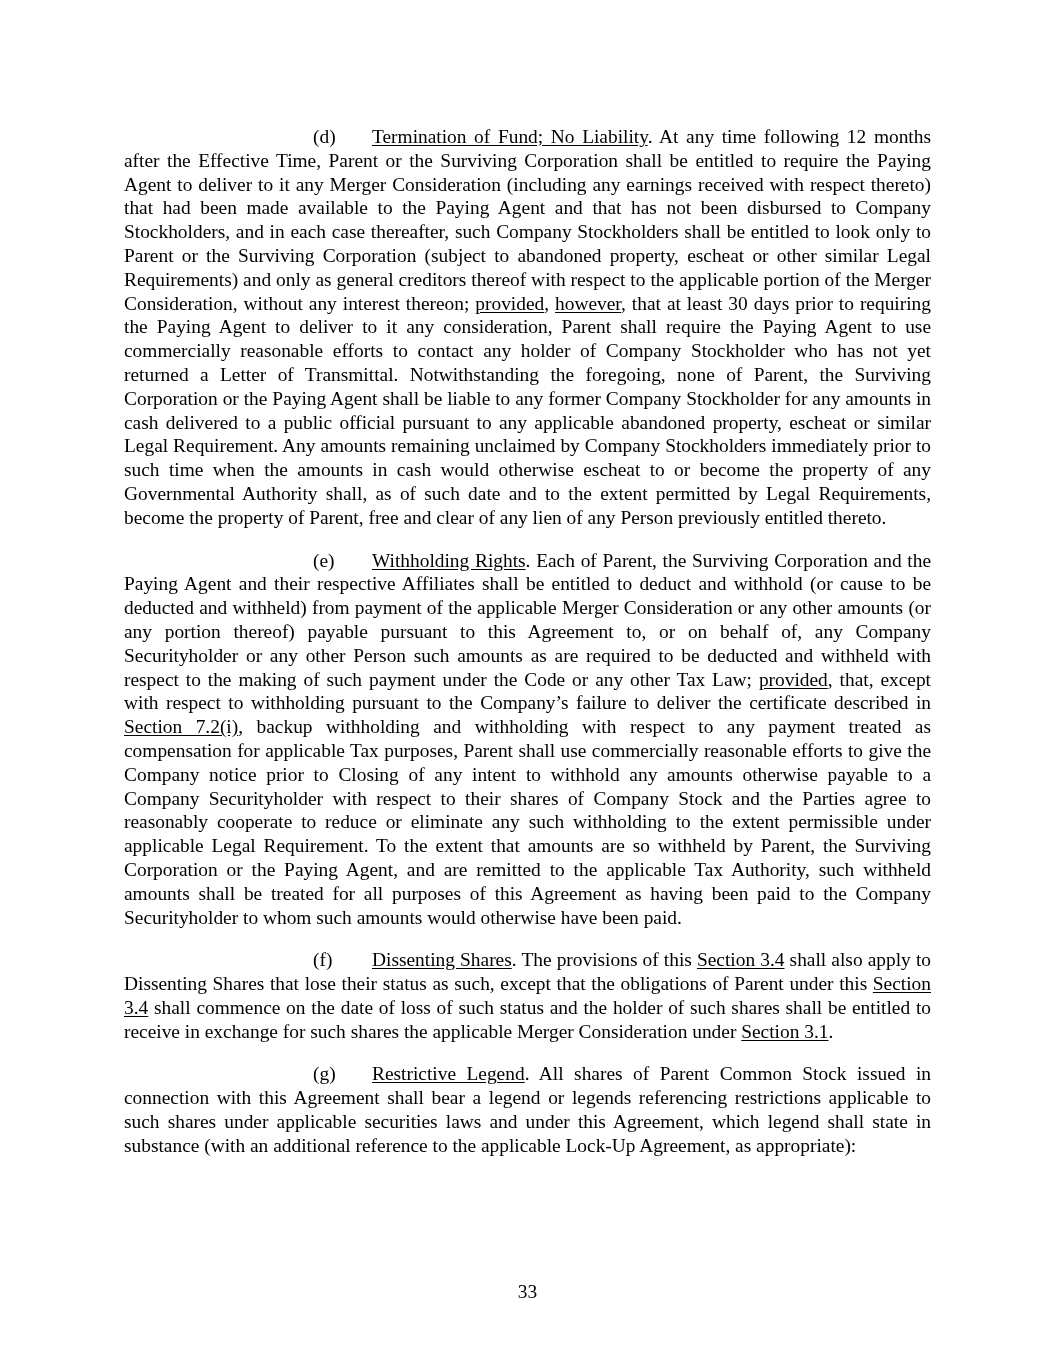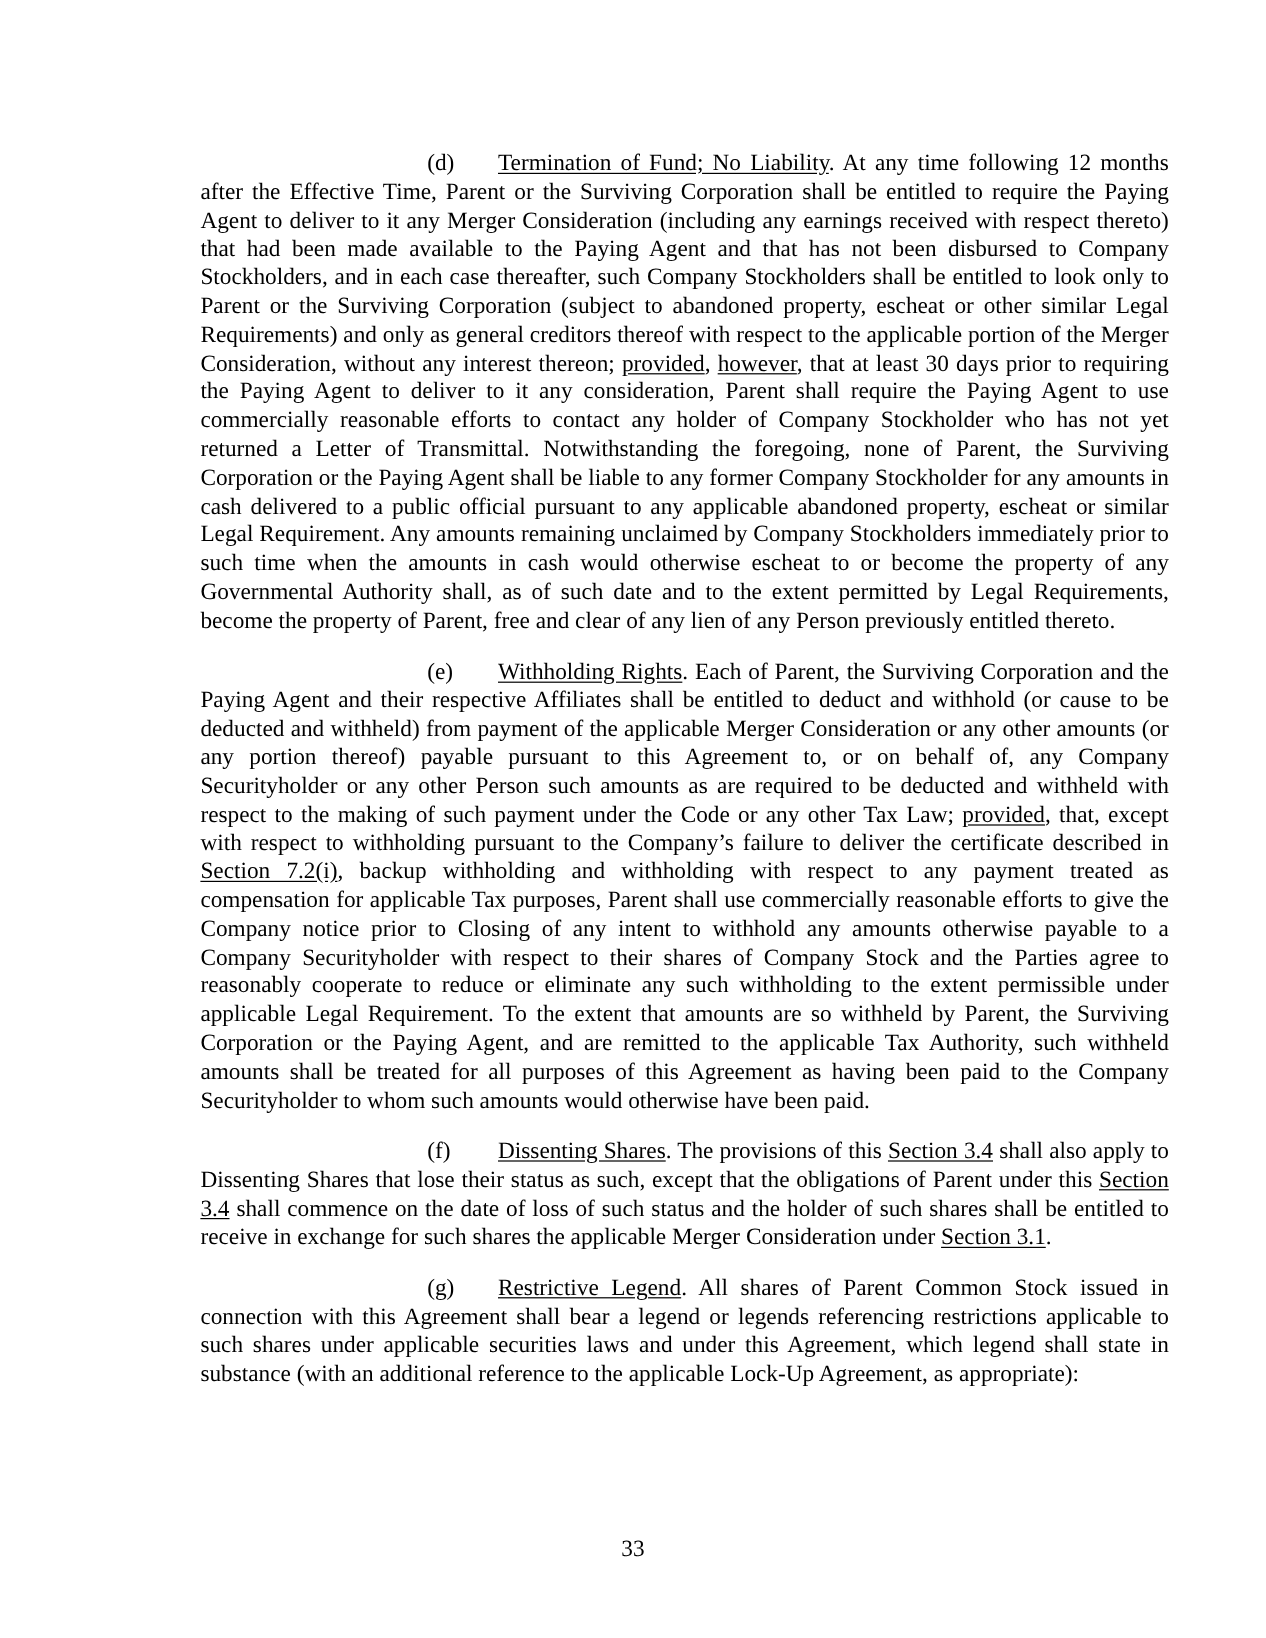--- a/index.html
+++ b/index.html
@@ -1,20 +1,20 @@
 <!DOCTYPE html>
 <html><head>
 <meta charset="utf-8">
 <style>
   html, body { margin: 0; padding: 0; background: #ffffff; }
   body { width: 1055px; height: 1365px; position: relative; overflow: hidden; }
   .page {
     position: absolute; left: 124px; top: 125px; width: 807px;
     font-family: "Liberation Serif", "DejaVu Serif", serif;
-    font-size: 19.4px; line-height: 23.8px; color: #000; margin-left: 43px;
+    font-size: 19.4px; line-height: 23.8px; color: #000;
   }
   .para { text-align: justify; margin: 0 0 19px 0; }
   .indent { display: inline-block; width: 189px; }
   .label { display: inline-block; width: 59px; }
   u { text-decoration: underline; text-underline-offset: 2px; }
   .footer {
     position: absolute; top: 1281px; left: 0; width: 1055px; text-align: center;
     font-family: "Liberation Serif", "DejaVu Serif", serif; font-size: 19.4px;
   }
 </style>

